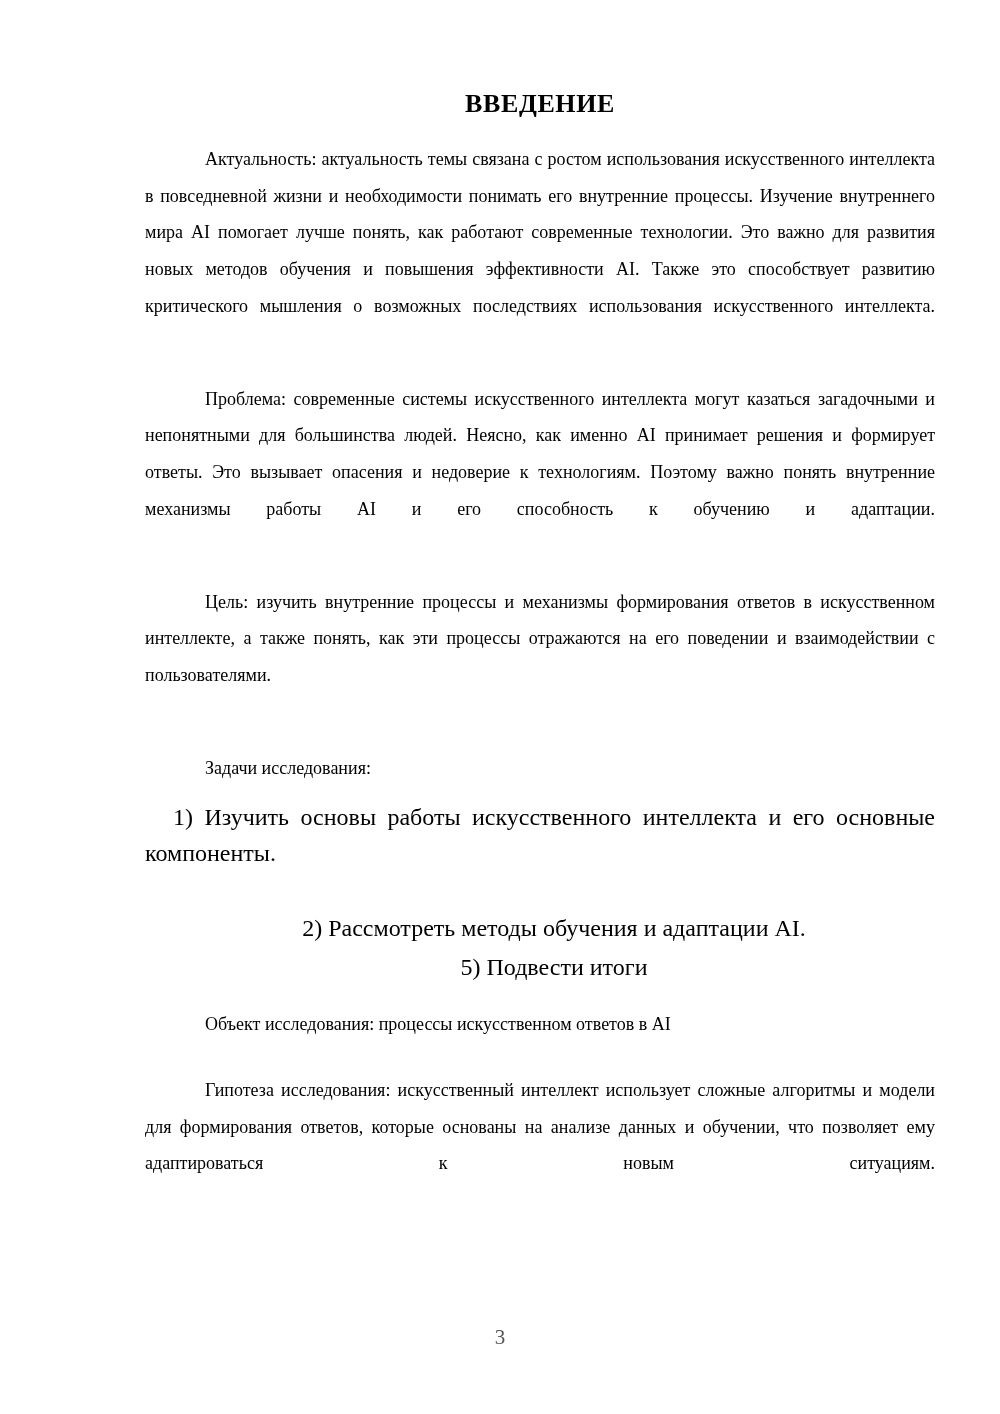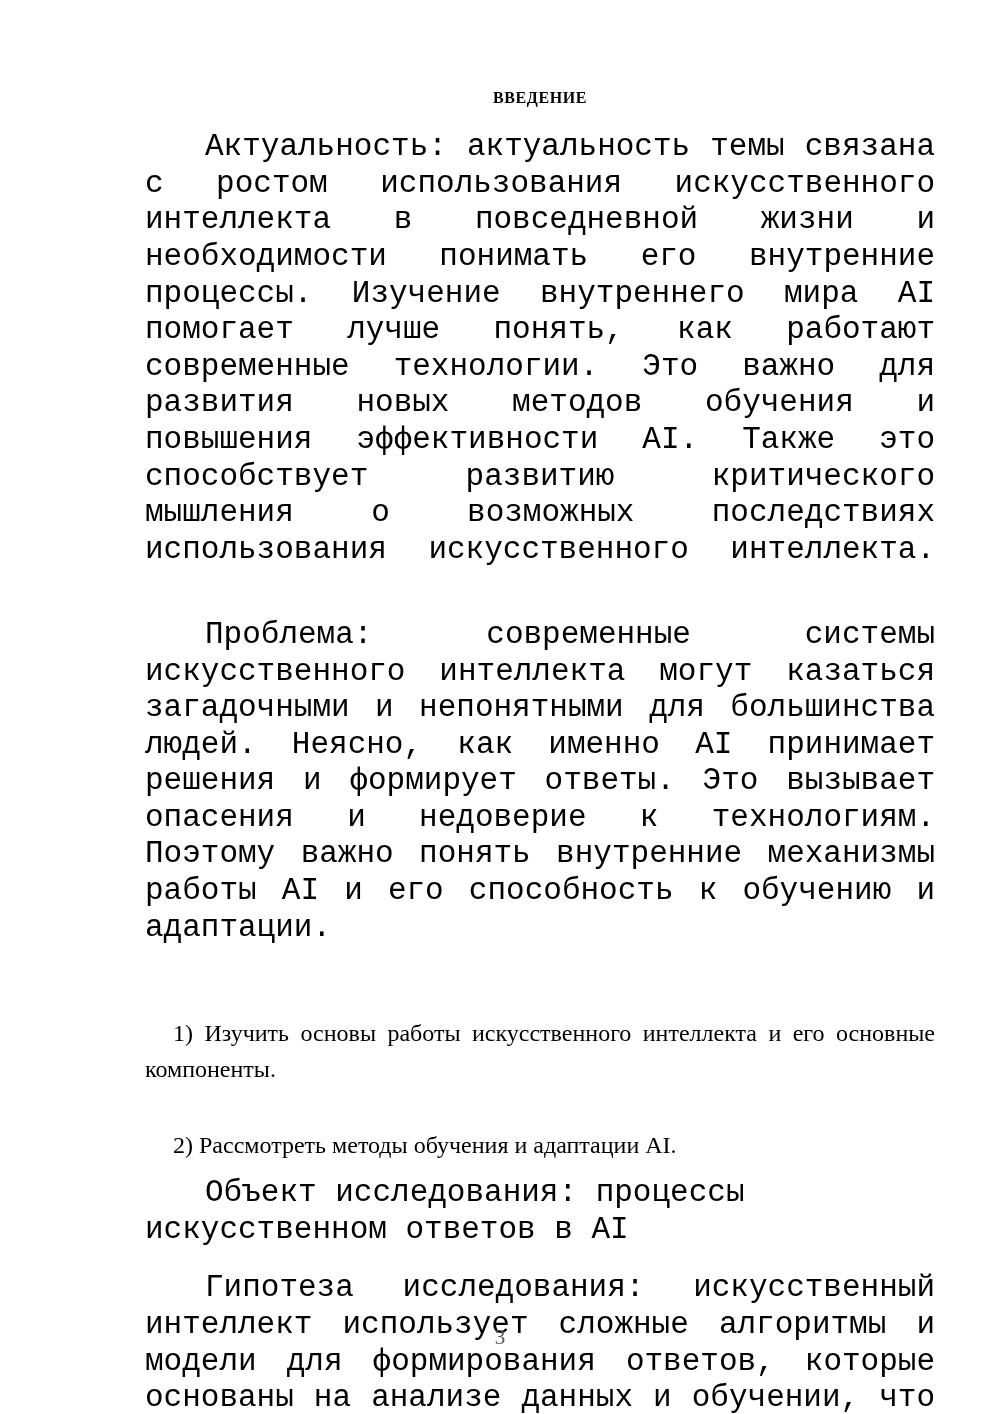--- a/index.html
+++ b/index.html
@@ -27,37 +27,36 @@
   }
 
   .content {
     position: absolute;
     left: 145px;
     top: 88px;
     width: 790px;
   }
 
   .doc-title {
-    font-size: 16px;
+    font-size: 26px;
     font-weight: bold;
     text-align: center;
     letter-spacing: 0.6px;
     line-height: 1.2;
     margin: 0 0 22px 0;
   }
 
   .para {
-    font-size: 31px;
+    font-size: 18px;
     line-height: 36.6px;
     text-align: justify;
     text-justify: inter-word;
-    margin: 0 0 2px 0;
+    margin: 8px 0 2px 0;
     text-indent: 60px;
     hyphens: none;
-    font-family: Liberation Mono, monospace;
   }
 
   
   .para::after {
     content: "";
     display: inline-block;
     width: 100%;
   }
 
   .para.no-justify {
@@ -82,21 +81,21 @@
     text-justify: inter-word;
     text-indent: 28px;
     margin: 0 0 2px 0;
   }
   .list-item::after {
     content: "";
     display: inline-block;
     width: 100%;
   }
   .list-item.short {
-    text-align: left;
+    text-align: center;
   }
   .list-item.short::after { content: none; display: none; }
 
   .page-number {
     position: absolute;
     left: 0;
     right: 0;
     top: 1325px;
     text-align: center;
     font-size: 21px;
@@ -114,29 +113,32 @@
     <h1 class="doc-title">ВВЕДЕНИЕ</h1>
 
     <p class="para">Актуальность: актуальность темы связана с ростом использования искусственного интеллекта в повседневной жизни и необходимости понимать его внутренние процессы. Изучение внутреннего мира AI помогает лучше понять, как работают современные технологии. Это важно для развития новых методов обучения и повышения эффективности AI. Также это способствует развитию критического мышления о возможных последствиях использования искусственного интеллекта.</p>
 
     <div class="block-gap"></div>
 
     <p class="para">Проблема: современные системы искусственного интеллекта могут казаться загадочными и непонятными для большинства людей. Неясно, как именно AI принимает решения и формирует ответы. Это вызывает опасения и недоверие к технологиям. Поэтому важно понять внутренние механизмы работы AI и его способность к обучению и адаптации.</p>
 
     <div class="block-gap"></div>
 
+    <p class="para">Цель: изучить внутренние процессы и механизмы формирования ответов в искусственном интеллекте, а также понять, как эти процессы отражаются на его поведении и взаимодействии с пользователями.</p>
 
     <div class="block-gap"></div>
 
+    <p class="para no-justify">Задачи исследования:</p>
 
     <div class="block-gap"></div>
 
     <ul class="list">
       <li class="list-item">1) Изучить основы работы искусственного интеллекта и его основные компоненты.</li>
       <li class="list-item short">2) Рассмотреть методы обучения и адаптации AI.</li>
+      <li class="list-item short">5) Подвести итоги</li>
     </ul>
 
     <div class="block-gap"></div>
 
     <p class="para no-justify">Объект исследования: процессы искусственном ответов в AI</p>
 
     <div class="block-gap"></div>
 
 
     <div class="block-gap"></div>

